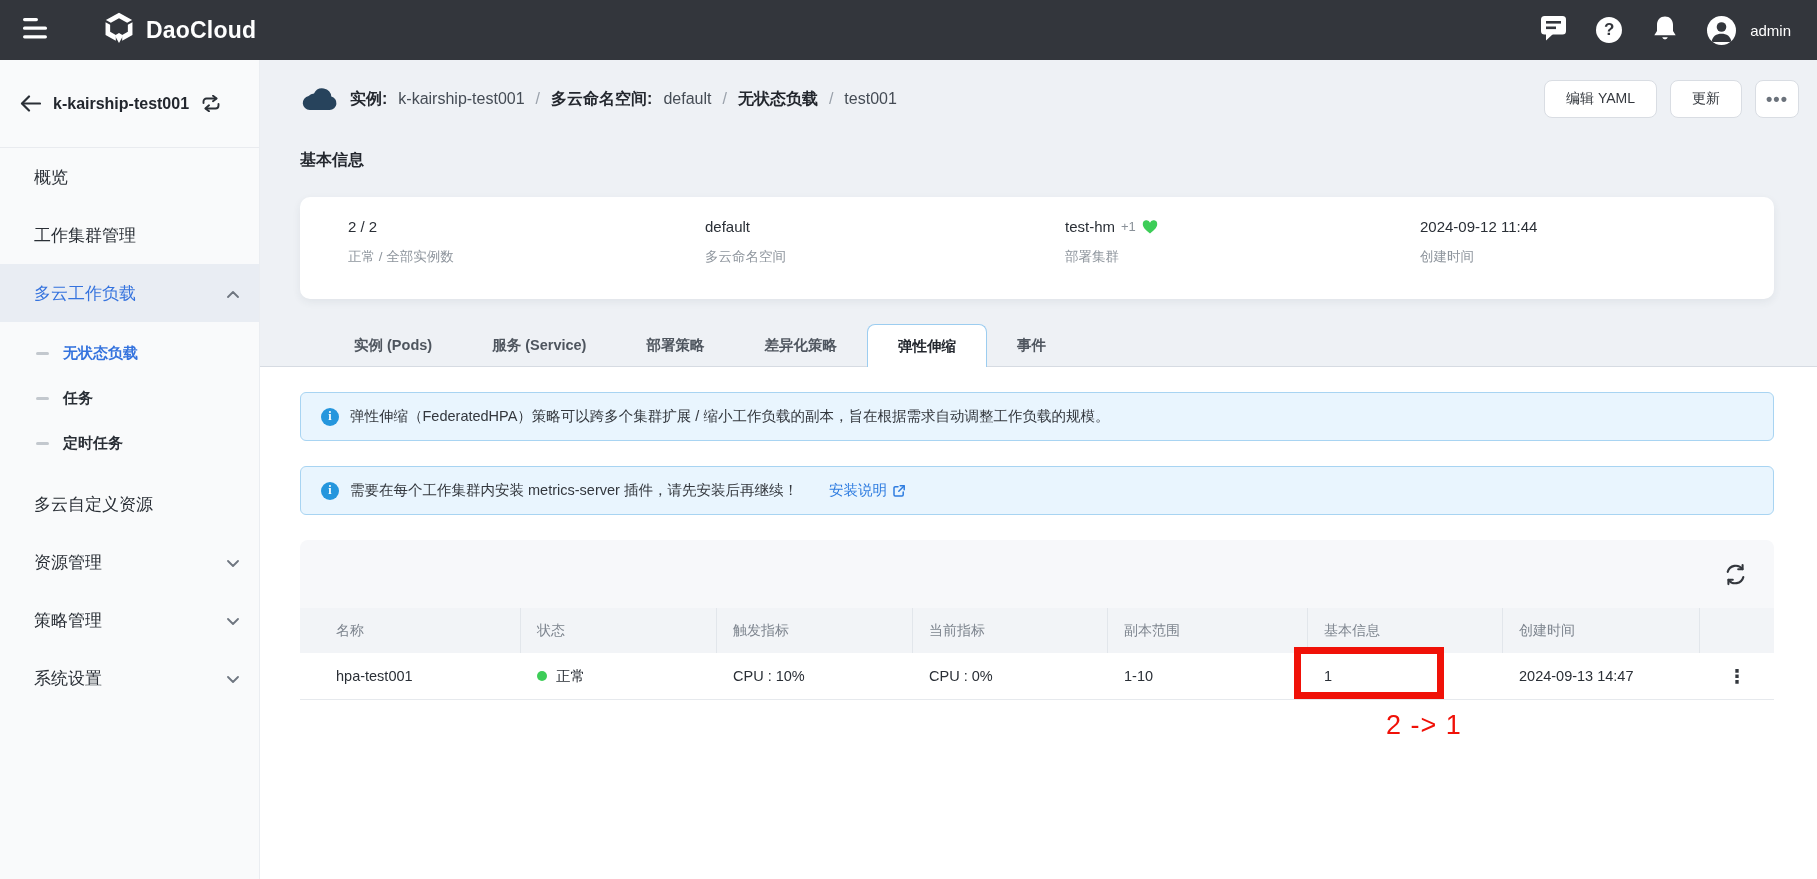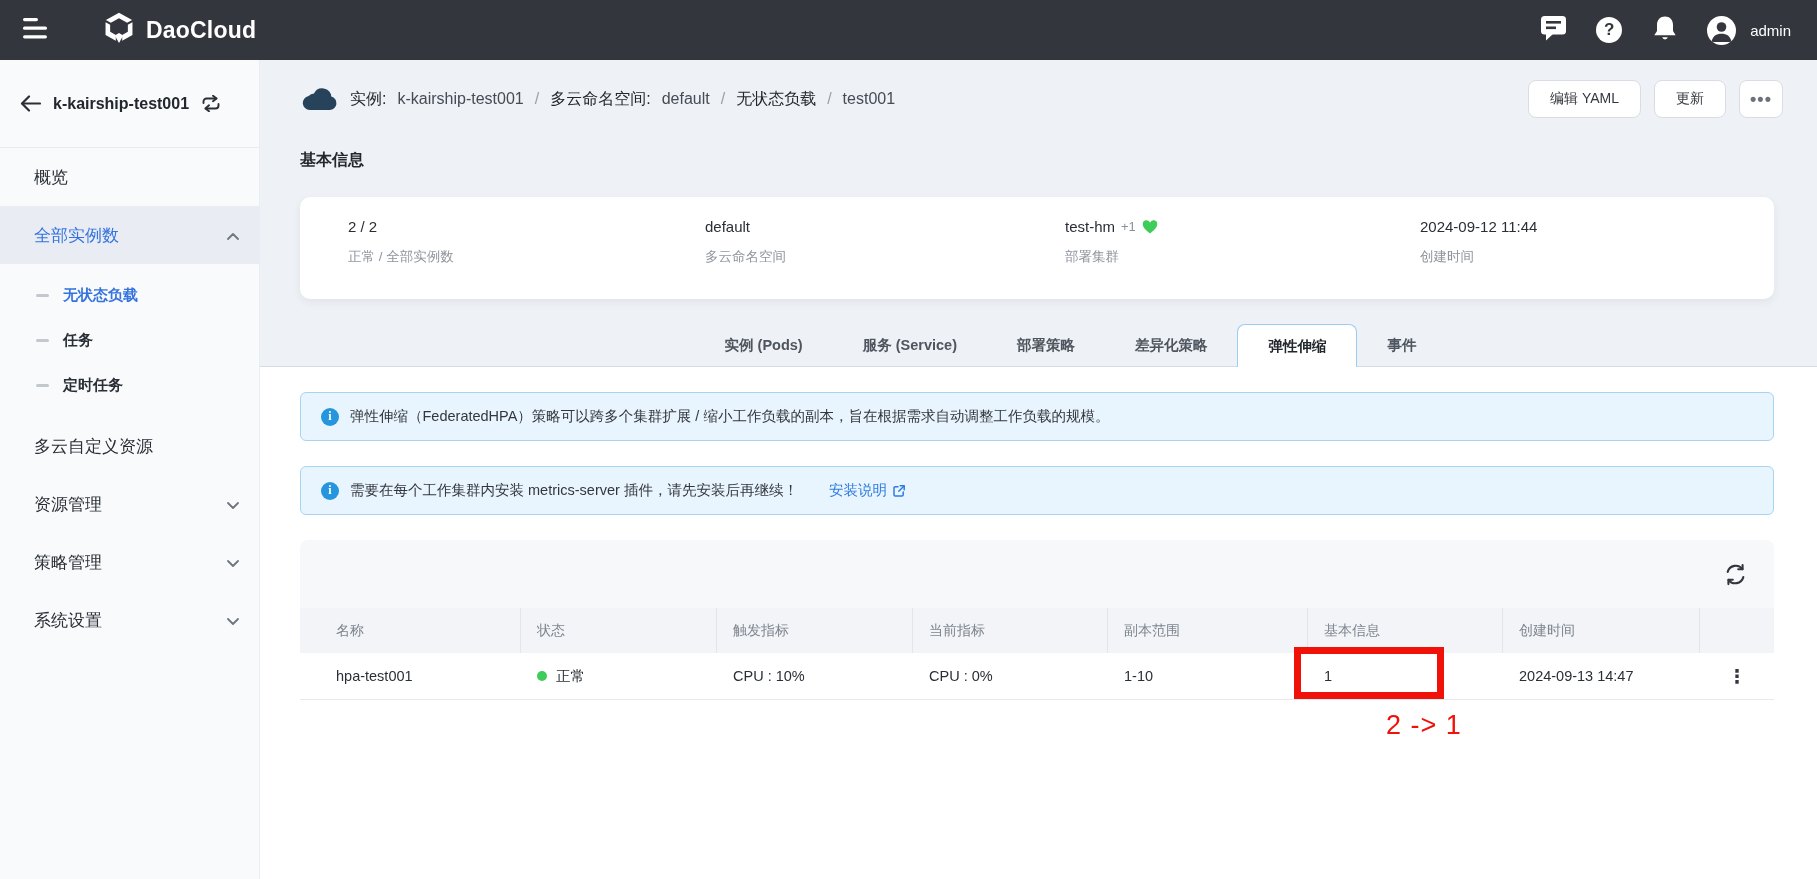--- a/index.html
+++ b/index.html
@@ -27,37 +27,37 @@
   .nav-item { height: 58px; display: flex; align-items: center; padding: 0 20px 0 34px; font-size: 17px; font-weight: 400; color: #2A2F36; cursor: pointer; }
   .nav-item .chev { margin-left: auto; }
   .nav-item.active-parent { background: #E9EDF3; color: #3573DE; }
   .nav-sub { height: 45px; display: flex; align-items: center; padding: 0 20px 0 36px; font-size: 15px; font-weight: 600; color: #2A2F36; cursor: pointer; gap: 14px; }
   .nav-sub .dash { width: 13px; height: 3px; border-radius: 2px; background: #C3C8CE; flex: none; }
   .nav-sub.active { color: #3573DE; }
   .nav-spacer { height: 9px; }
 
   
   .breadcrumb { position: absolute; left: 300px; top: 80px; height: 38px; display: flex; align-items: center; gap: 11px; font-size: 16px; z-index: 5; }
-  .bc-bold { font-weight: 400; color: #23272E; }
+  .bc-bold { font-weight: 700; color: #23272E; }
   .bc-val { color: #454C55; }
   .bc-sep { color: #9AA1AB; }
-  .head-actions { position: absolute; top: 80px; right: 34px; display: flex; gap: 13px; z-index: 5; border-radius: 7px; }
+  .head-actions { position: absolute; top: 80px; right: 18px; display: flex; gap: 13px; z-index: 5; border-radius: 7px; }
   .btn { height: 38px; background: #fff; border: 1px solid #D9DDE3; border-radius: 8px; font-size: 14px; color: #33373D; padding: 0 21px; display: flex; align-items: center; cursor: pointer; font-family: inherit; }
   .btn-more { width: 44px; padding: 0; justify-content: center; color: #6B727B; font-size: 18px; font-weight: 700; letter-spacing: 1px; }
 
   .section-title { position: absolute; left: 300px; top: 150px; font-size: 16px; font-weight: 700; color: #23272E; }
 
   
   .info-card { position: absolute; left: 300px; top: 197px; width: 1474px; height: 102px; background: #fff; border-radius: 10px; box-shadow: 0 3px 8px rgba(40,50,65,.07); display: grid; grid-template-columns: 357px 360px 355px 1fr; padding: 21px 0 0 48px; }
   .f-val { font-size: 15px; color: #2A2F36; font-weight: 500; display: flex; align-items: center; gap: 6px; }
   .f-badge { color: #8A9199; font-size: 13px; }
   .f-label { font-size: 13.5px; color: #8E959D; margin-top: 13px; }
 
   
-  .tabs { position: absolute; left: 260px; top: 324px; width: 1557px; height: 43px; display: flex; align-items: flex-end; padding-left: 64px; border-bottom: 1px solid #D6DBE2; z-index: 6; justify-content: center; }
+  .tabs { position: absolute; left: 260px; top: 324px; width: 1557px; height: 43px; display: flex; align-items: flex-end; padding-left: 64px; border-bottom: 1px solid #D6DBE2; z-index: 6; }
   .tab { height: 42px; line-height: 42px; padding: 0 30px; font-size: 14.5px; font-weight: 600; color: #4E555E; cursor: pointer; }
   .tab.active { background: #fff; border: 1px solid #9CCDF0; border-bottom: none; border-radius: 8px 8px 0 0; color: #23272E; font-weight: 700; height: 43px; margin-bottom: -1px; }
 
   
   .panel { position: absolute; left: 260px; top: 367px; width: 1557px; height: 512px; background: #fff; z-index: 4; }
   .alert { margin: 0 43px 25px 40px; height: 49px; background: #E9F5FE; border: 1px solid #A8D4F2; border-radius: 6px; display: flex; align-items: center; padding: 0 20px; gap: 11px; font-size: 14.5px; color: #33373D; }
   .alert:first-child { margin-top: 25px; }
   .info-ic { width: 18px; height: 18px; border-radius: 50%; background: #2596DD; color: #fff; font-size: 12px; font-weight: 700; display: flex; align-items: center; justify-content: center; flex: none; font-family: "Liberation Serif", serif; }
   .alert-link { color: #2E7CE0; display: inline-flex; align-items: center; gap: 5px; margin-left: 20px; cursor: pointer; }
 
@@ -155,22 +155,25 @@
             <path d="M12 0.8 L15.6 3.5 L12 6.2"></path>
           <path d="M17.5 9 v1.5 a3 3 0 0 1 -3 3 H5"></path>
             <path d="M8 10.3 L4.4 13.5 L8 16.2"></path>
         </svg>
       </span>
     </div>
     <div class="nav">
       <div class="nav-item">
           <span>概览</span>
         </div>
+      <div class="nav-item">
+          <span>工作集群管理</span>
+        </div>
       <div class="nav-item active-parent">
-        <span>全部实例数</span>
+        <span>多云工作负载</span>
         <span class="chev"><svg width="12" height="7" viewBox="0 0 12 7" fill="none" stroke="#6F7680" stroke-width="1.8" stroke-linecap="round" stroke-linejoin="round">
               <path d="M1 6 L6 1 L11 6"></path>
             </svg></span>
       </div>
       <div class="nav-spacer"></div>
       <div class="nav-sub active">
           <span class="dash"></span>
           <span>无状态负载</span>
         </div>
       <div class="nav-sub">

